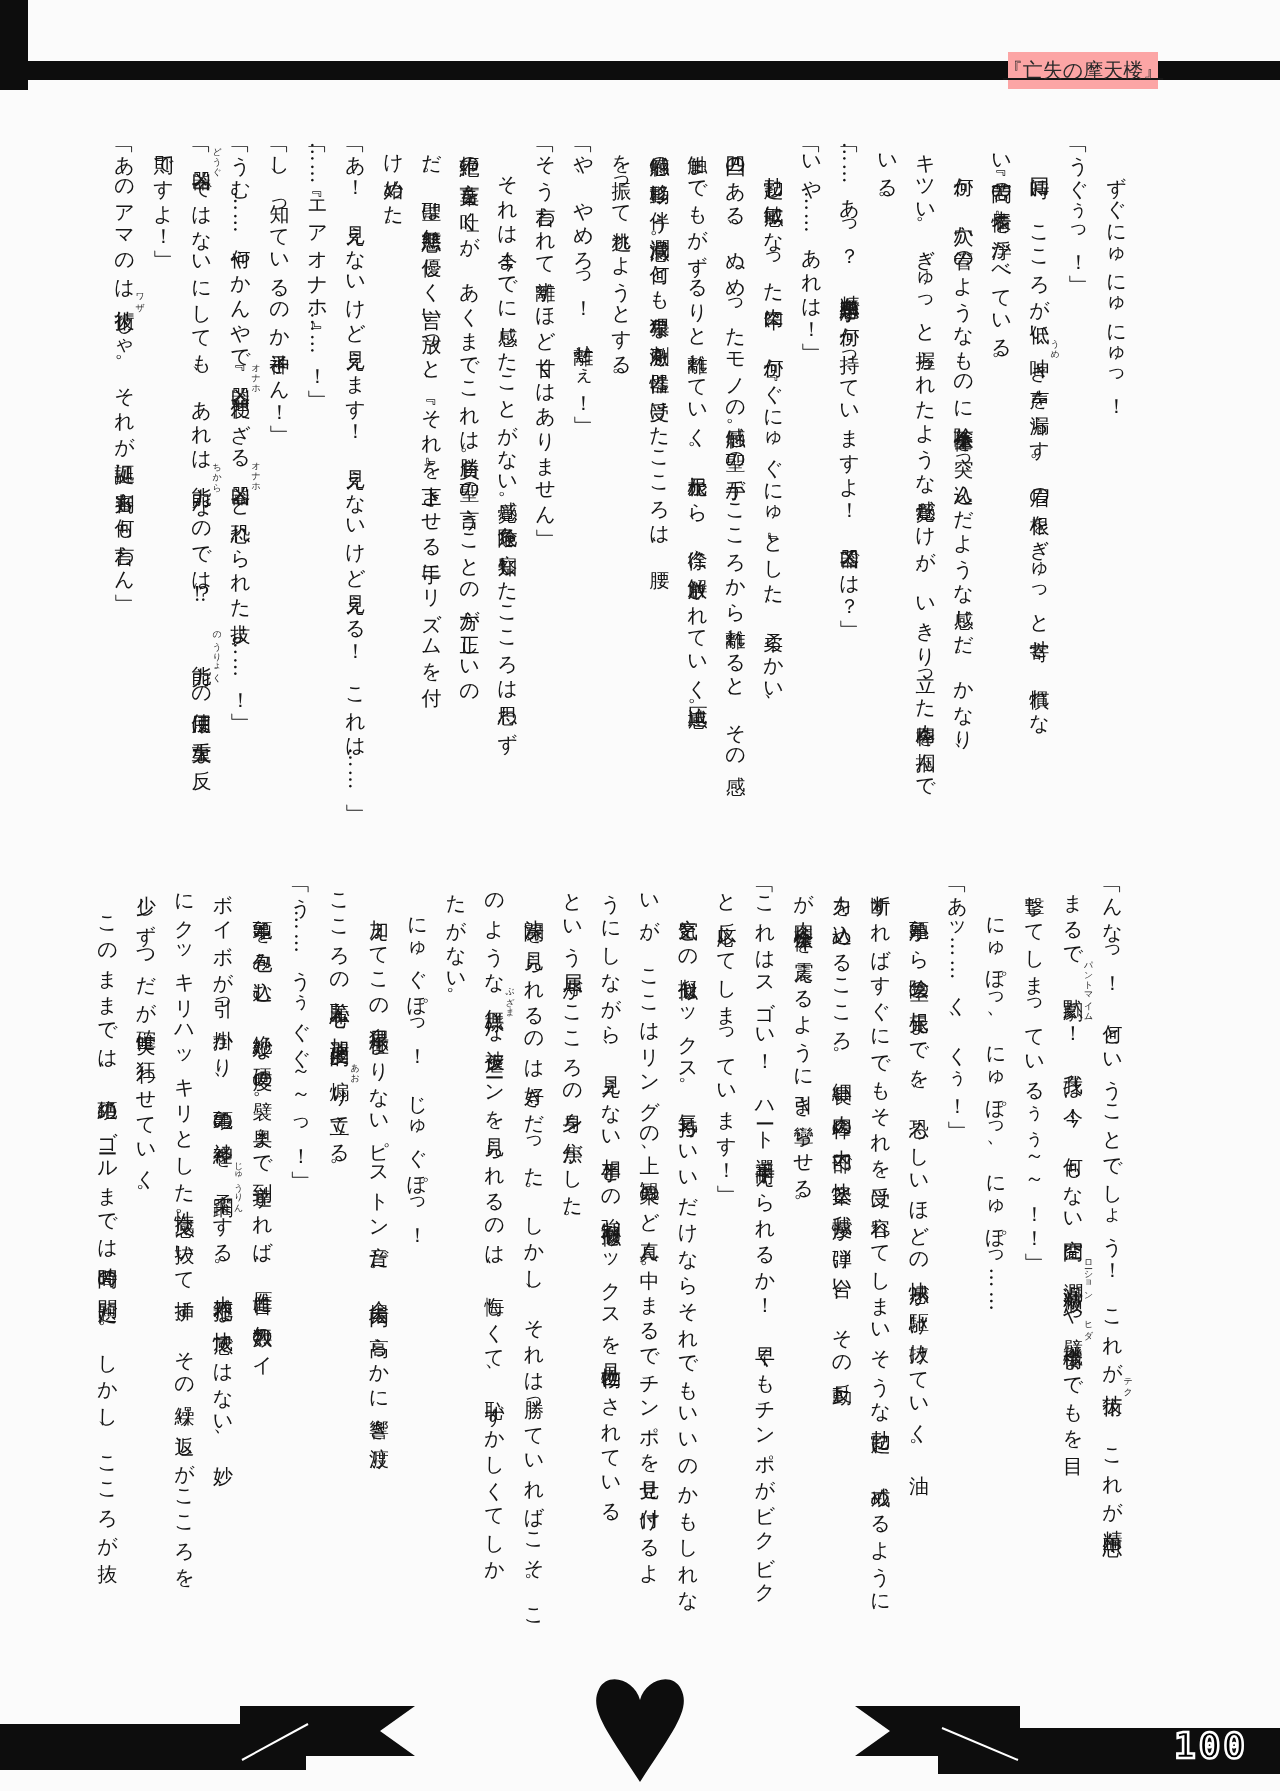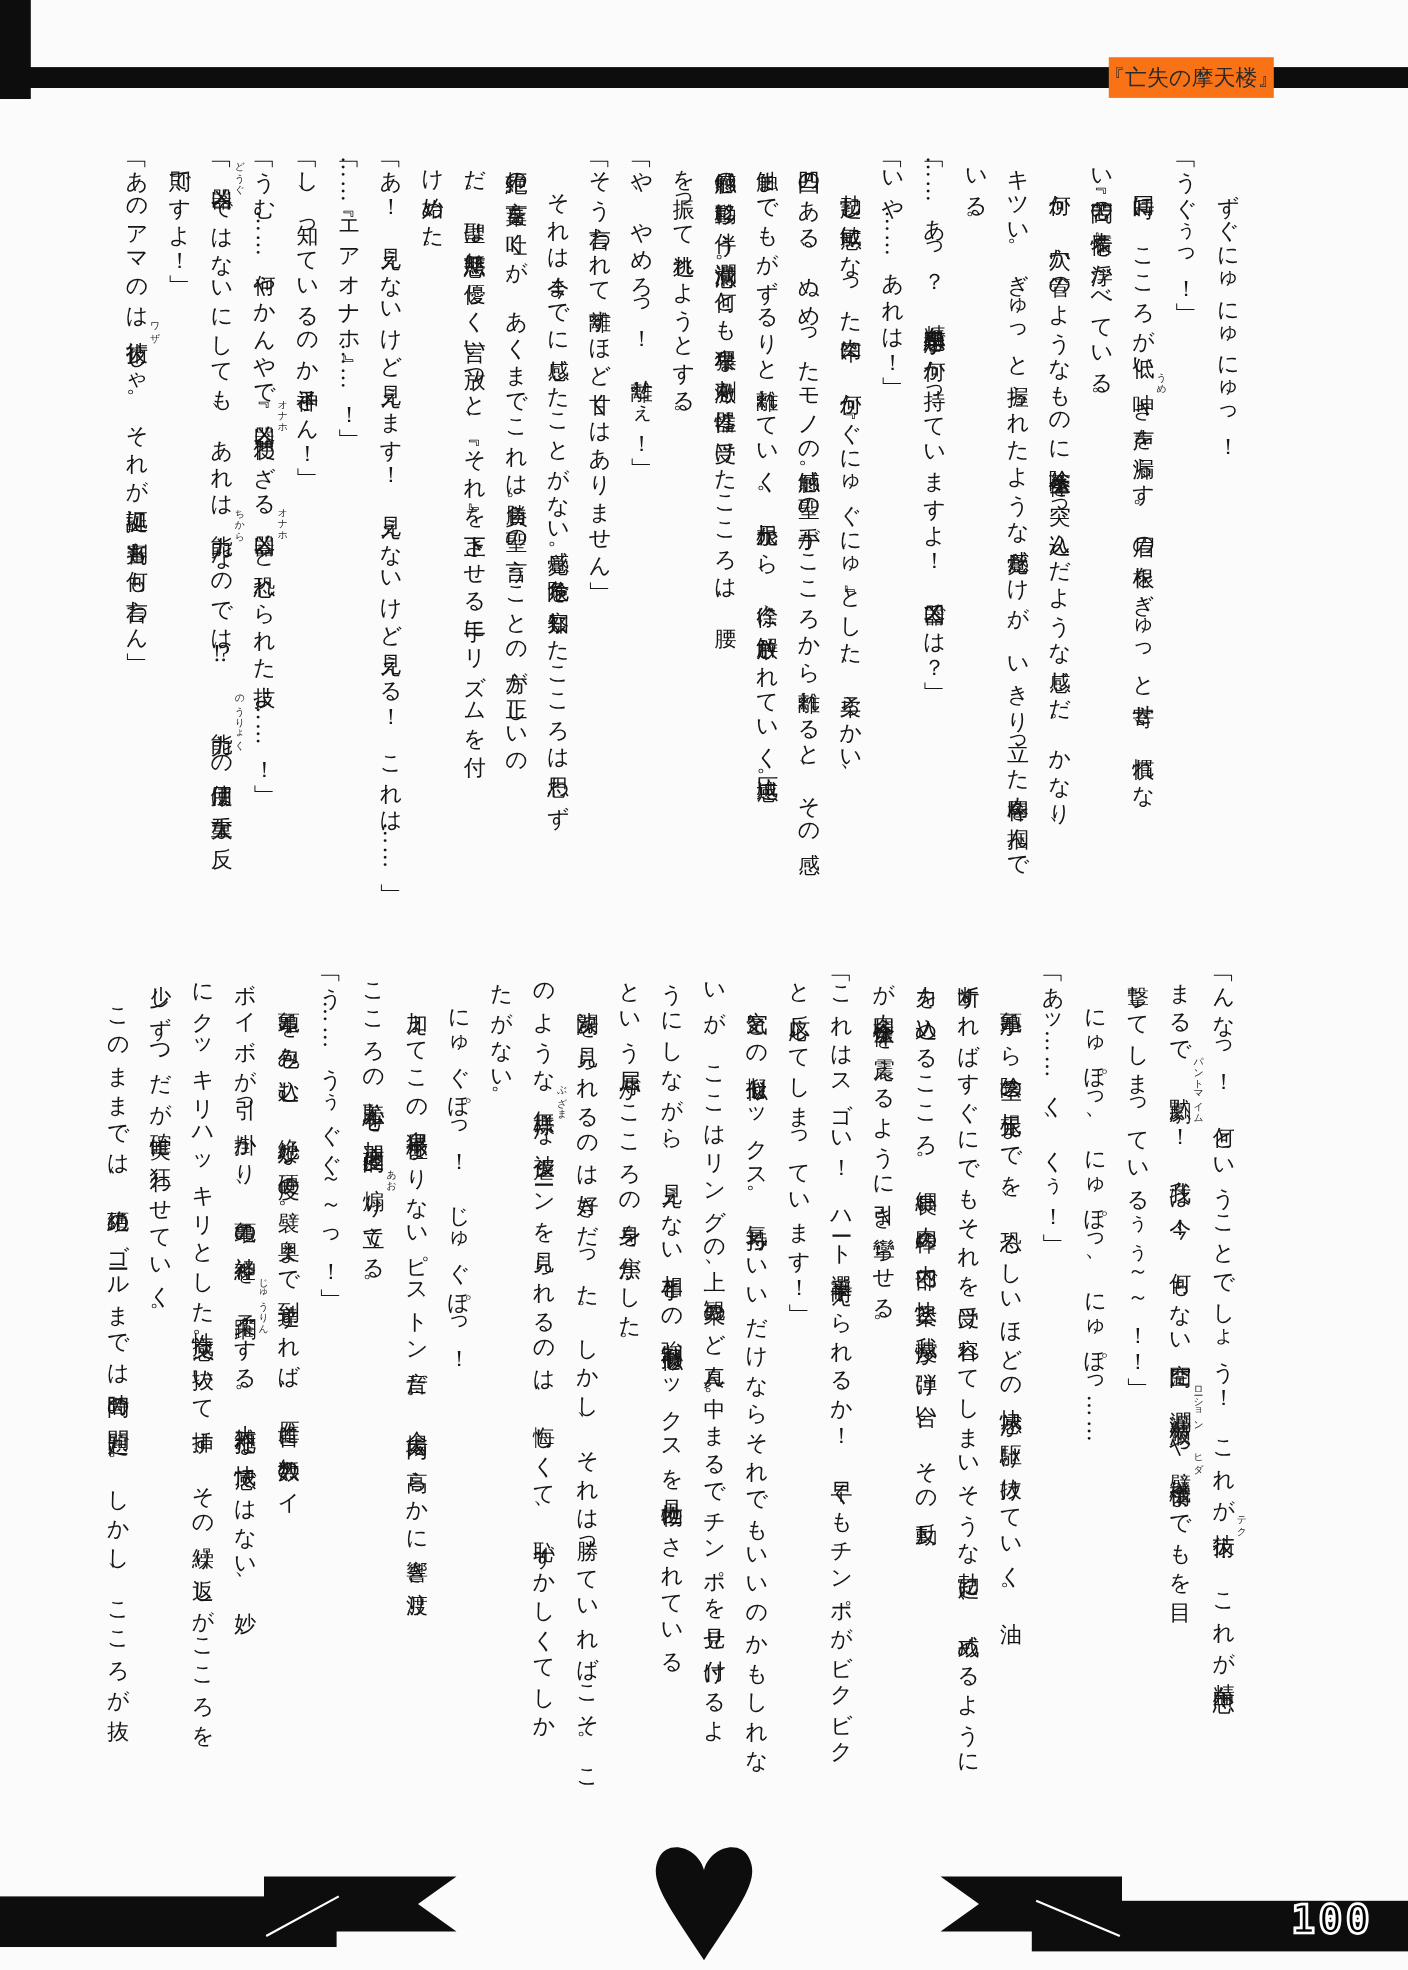--- a/index.html
+++ b/index.html
@@ -13,22 +13,23 @@
   }
   
   .corner-block{
     position:absolute;left:0;top:0;width:28px;height:90px;background:#0d0d0d;
   }
   .header-bar{
     position:absolute;left:0;top:61px;width:1280px;height:19px;background:#0d0d0d;
   }
   .header-title-box{
     position:absolute;left:1008px;top:52px;width:150px;height:37px;
-    background:#f97316;display:flex;align-items:center;justify-content:center;
+    background:#fca5a5;display:flex;align-items:center;justify-content:center;
     z-index:2;
+    text-decoration:underline;
   }
   .header-title{
     font-size:20px;color:#2a2a2a;letter-spacing:0px;white-space:nowrap;
   }
   
   .vblock{
     position:absolute;
     writing-mode:vertical-rl;
     text-orientation:mixed;
     color:#161616;

